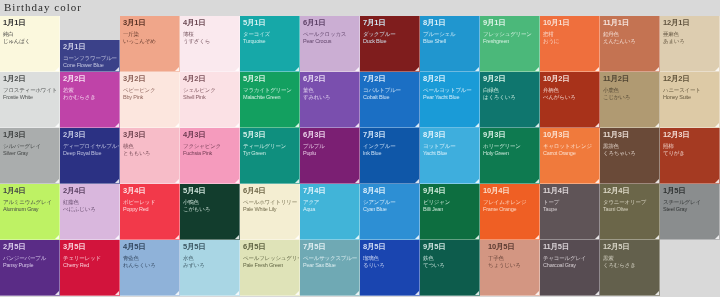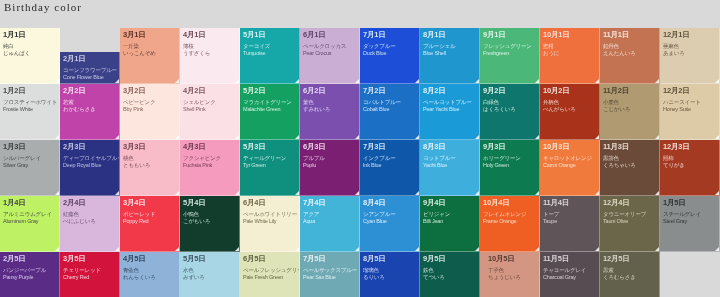--- a/index.html
+++ b/index.html
@@ -4,21 +4,21 @@
 <style>
   html,body{margin:0;padding:0;}
   body{
     width:720px;height:297px;overflow:hidden;
     background:#d9d9d9;
     font-family:"Liberation Sans","DejaVu Sans",sans-serif;
   }
   #app{width:720px;height:297px;position:relative;background:#d9d9d9;}
 
   .title-bar{
-    height:28px;line-height:14px;
+    height:16px;line-height:14px;
     padding:0 4px;
     font-family:"Liberation Serif","DejaVu Serif",serif;
     font-size:11px;
     letter-spacing:1px;
     color:#2b2b2b;
     background:#d9d9d9;
     box-sizing:border-box;
     white-space:nowrap;
     overflow:hidden;
   }
@@ -108,21 +108,21 @@
         <div class="jp">ターコイズ</div>
         <div class="en">Turquoise</div>
         <span class="corner"></span>
       </div>
       <div class="cell" style="background: rgb(203, 174, 211); color: rgb(94, 66, 104);">
         <div class="date">6月1日</div>
         <div class="jp">ペールクロッカス</div>
         <div class="en">Pear Crocus</div>
         <span class="corner"></span>
       </div>
-      <div class="cell" style="background: #1d4ed8; color: rgb(207, 228, 239);">
+      <div class="cell" style="background: #7f1d1d; color: rgb(207, 228, 239);">
         <div class="date">7月1日</div>
         <div class="jp">ダックブルー</div>
         <div class="en">Duck Blue</div>
         <span class="corner"></span>
       </div>
       <div class="cell" style="background: rgb(32, 150, 207); color: rgb(217, 238, 248);">
         <div class="date">8月1日</div>
         <div class="jp">ブルーシェル</div>
         <div class="en">Blue Shell</div>
         <span class="corner"></span>

